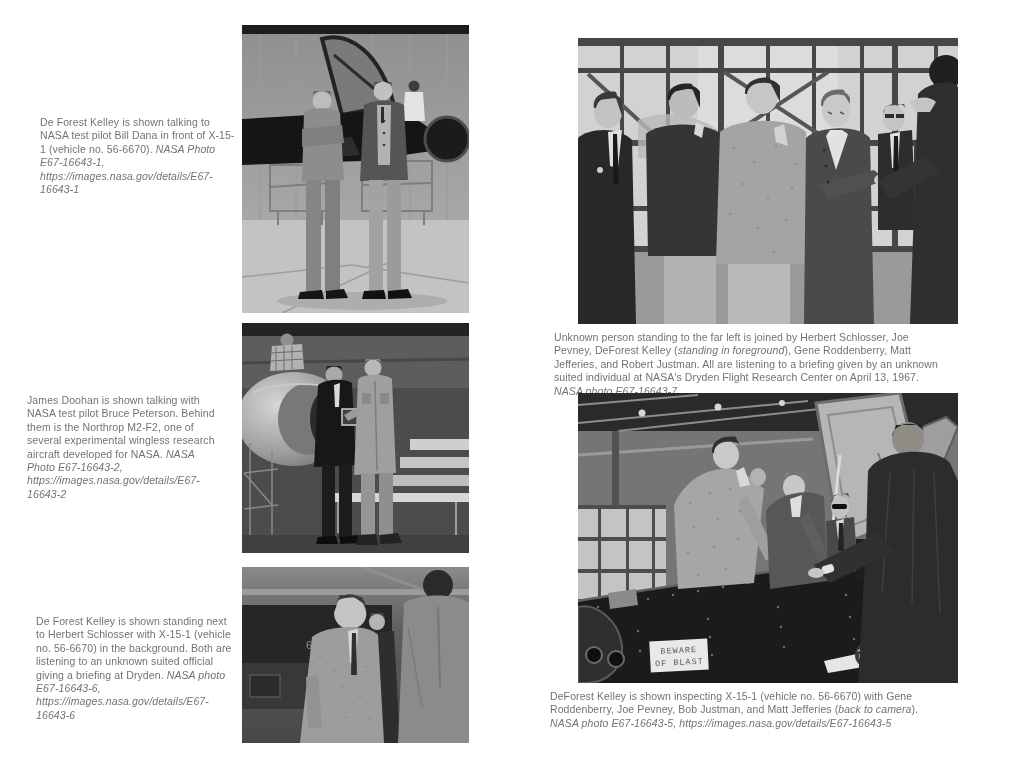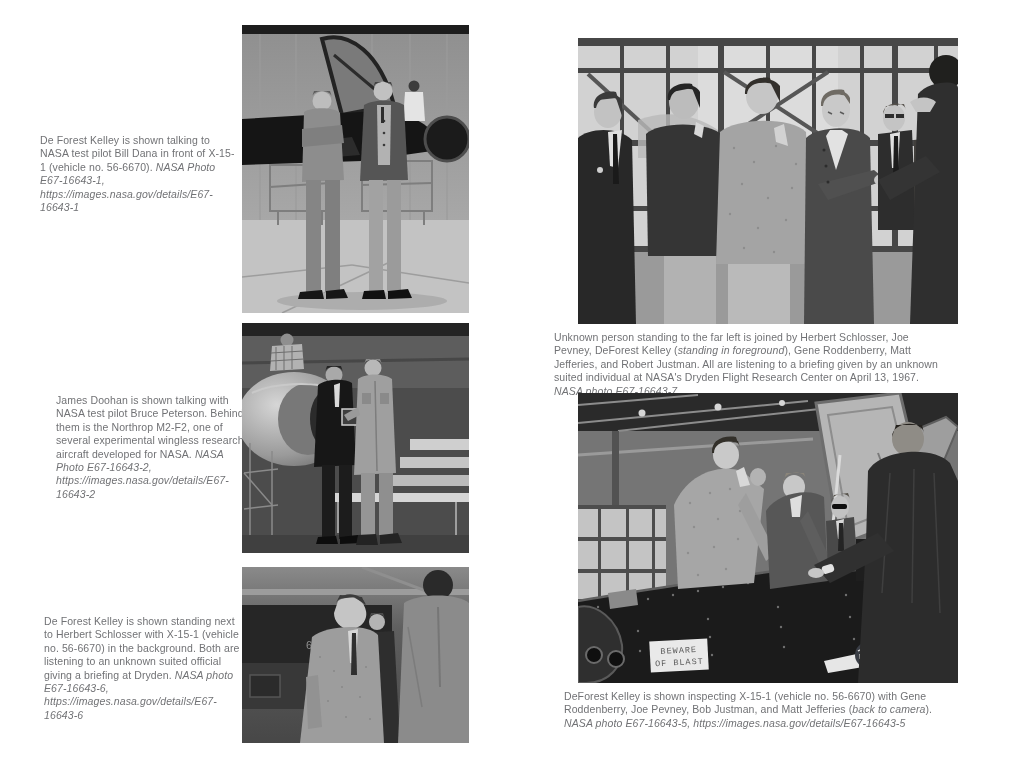--- a/index.html
+++ b/index.html
@@ -9,29 +9,29 @@
            letter-spacing:.1px;font-weight:400;}
   .caption .it{font-style:italic;}
   .photo{position:absolute;overflow:hidden;background:#8a8a8a;}
   .photo svg{display:block;width:100%;height:100%;}
 </style>
 </head>
 <body>
 
 <div class="page">
 
-  <p class="caption" style="left:40px;top:134px;width:198px">
+  <p class="caption" style="left:40px;top:116px;width:198px">
     <span>De Forest Kelley is shown talking to NASA test pilot Bill Dana in front of X-15-1 (vehicle no. 56-6670). </span><span class="it">NASA Photo E67-16643-1, https://images.nasa.gov/details/E67-16643-1</span>
   </p>
 
-  <p class="caption" style="left:56px;top:394px;width:198px">
+  <p class="caption" style="left:27px;top:394px;width:198px">
     <span>James Doohan is shown talking with NASA test pilot Bruce Peterson. Behind them is the Northrop M2-F2, one of several experimental wingless research aircraft developed for NASA. </span><span class="it">NASA Photo E67-16643-2, https://images.nasa.gov/details/E67-16643-2</span>
   </p>
 
-  <p class="caption" style="left:44px;top:615px;width:198px">
+  <p class="caption" style="left:36px;top:615px;width:198px">
     <span>De Forest Kelley is shown standing next to Herbert Schlosser with X-15-1 (vehicle no. 56-6670) in the background. Both are listening to an unknown suited official giving a briefing at Dryden. </span><span class="it">NASA photo E67-16643-6, https://images.nasa.gov/details/E67-16643-6</span>
   </p>
 
   <figure class="photo" style="left:242px;top:25px;width:227px;height:288px;margin:0">
     <svg viewBox="0 0 227 288" preserveAspectRatio="none">
       <defs>
         <linearGradient id="p1wall" x1="0" y1="0" x2="0" y2="1">
           <stop offset="0" stop-color="#8f8f8f"></stop>
             <stop offset="1" stop-color="#b3b3b3"></stop>
         </linearGradient>
@@ -521,17 +521,17 @@
             <path d="M336,76 L334,210"></path>
             <path d="M356,80 L362,220"></path>
         </g>
         <path d="M236,172 L300,140 L316,158 L252,190 Z" fill="#303030"></path>
         <rect x="244" y="172" width="12" height="8" rx="3" fill="#e2e2e2" transform="rotate(-18 250 176)"></rect>
         <ellipse cx="238" cy="180" rx="8" ry="5" fill="#c6c6c6"></ellipse>
       </g>
     </svg>
   </figure>
 
-  <p class="caption" style="left:564px;top:690px;width:388px">
+  <p class="caption" style="left:550px;top:690px;width:388px">
     <span>DeForest Kelley is shown inspecting X-15-1 (vehicle no. 56-6670) with Gene Roddenberry, Joe Pevney, Bob Justman, and Matt Jefferies (</span><span class="it">back to camera</span><span>). </span><span class="it">NASA photo E67-16643-5, https://images.nasa.gov/details/E67-16643-5</span>
   </p>
 
 </div>
 
 </body></html>

